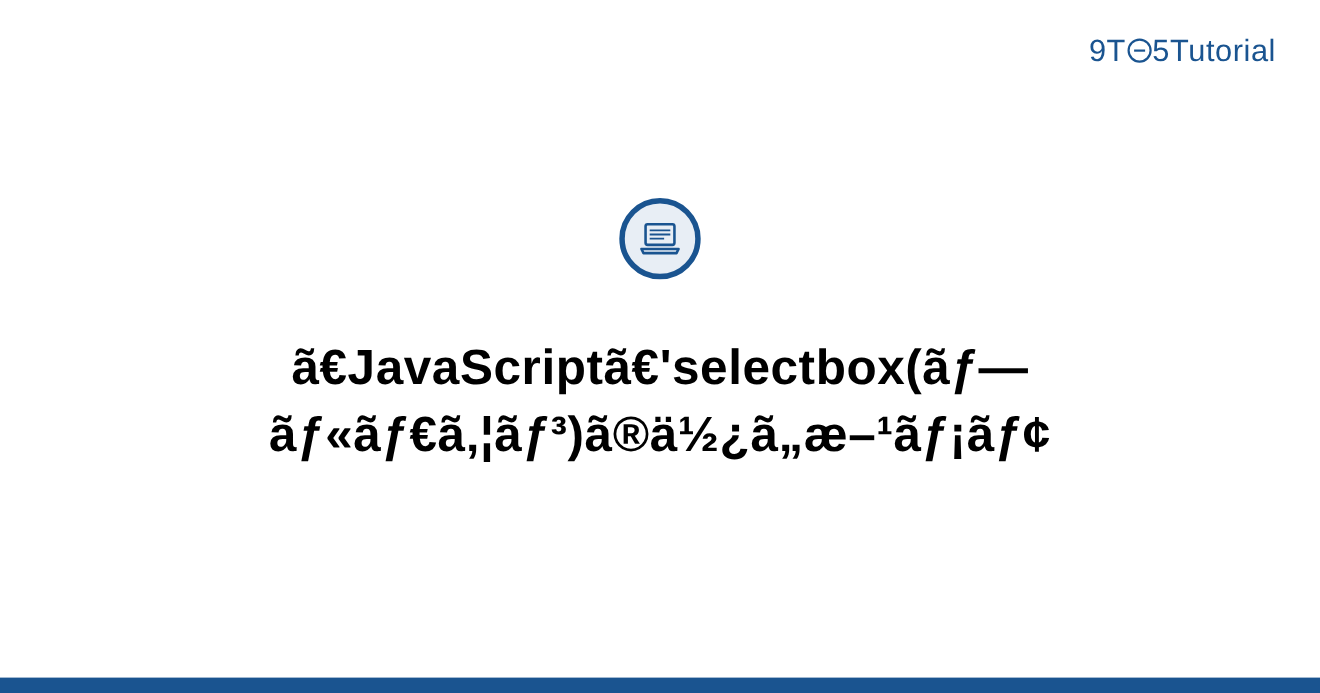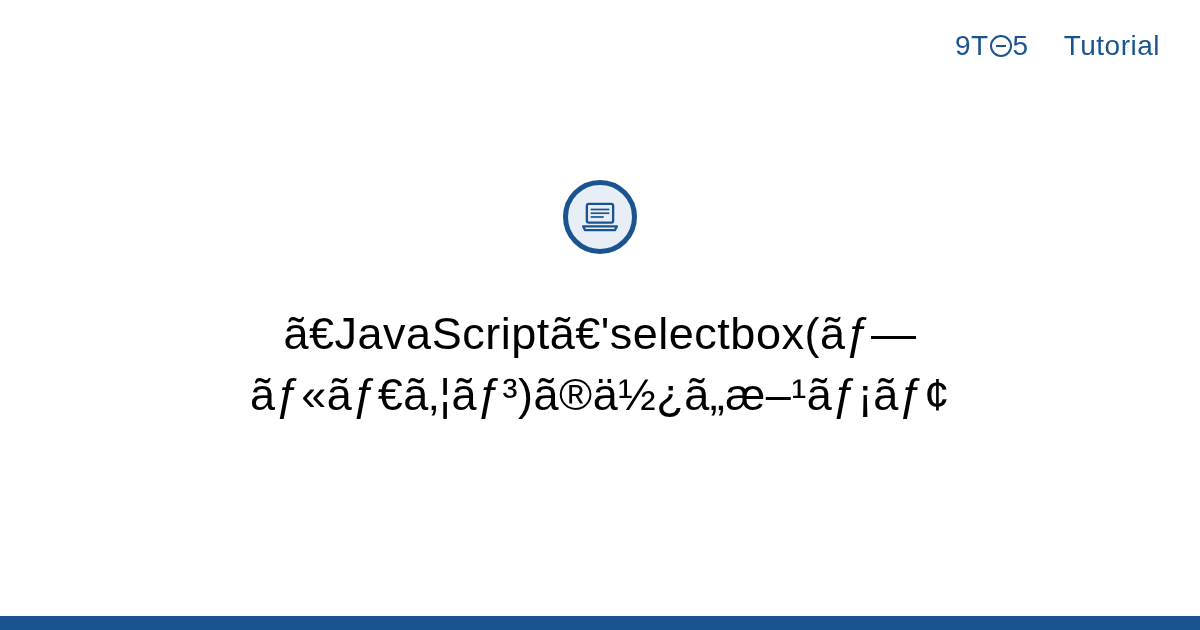--- a/index.html
+++ b/index.html
@@ -52,21 +52,20 @@
       background: #1a5490;
       top: 50%;
       left: 50%;
       transform: translate(-50%, -50%);
     }
     .logo .five {
       font-weight: 400;
     }
     .logo .tutorial {
       font-weight: 400;
-      margin-left: 35px;
     }
     .content {
       position: absolute;
       top: 50%;
       left: 50%;
       transform: translate(-50%, -55%);
       text-align: center;
       width: 100%;
     }
     .laptop-icon {
@@ -79,21 +78,21 @@
       border-radius: 50%;
       background: #e8eef5;
       margin-bottom: 50px;
     }
     .laptop-svg {
       width: 38px;
       height: 30px;
     }
     .title {
       font-size: 45px;
-      font-weight: normal;
+      font-weight: bold;
       color: #000000;
       line-height: 1.35;
       padding: 0 120px;
       letter-spacing: 0.5px;
     }
     .footer-bar {
       position: absolute;
       bottom: 0;
       left: 0;
       width: 100%;

